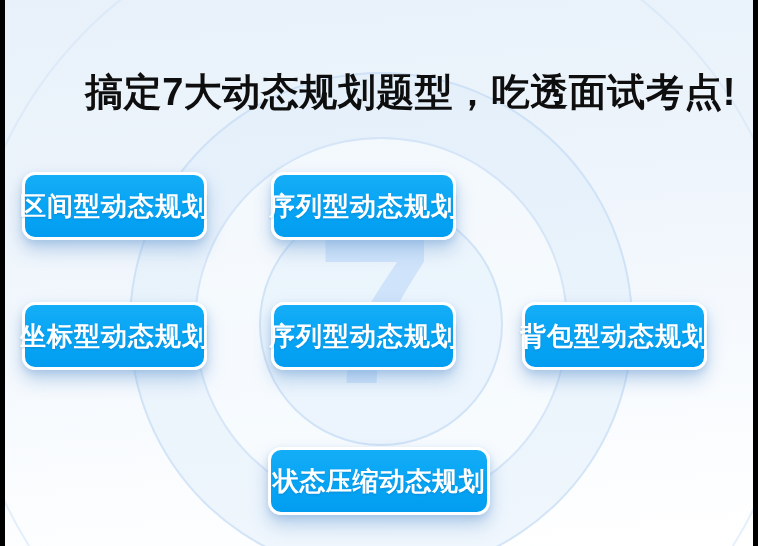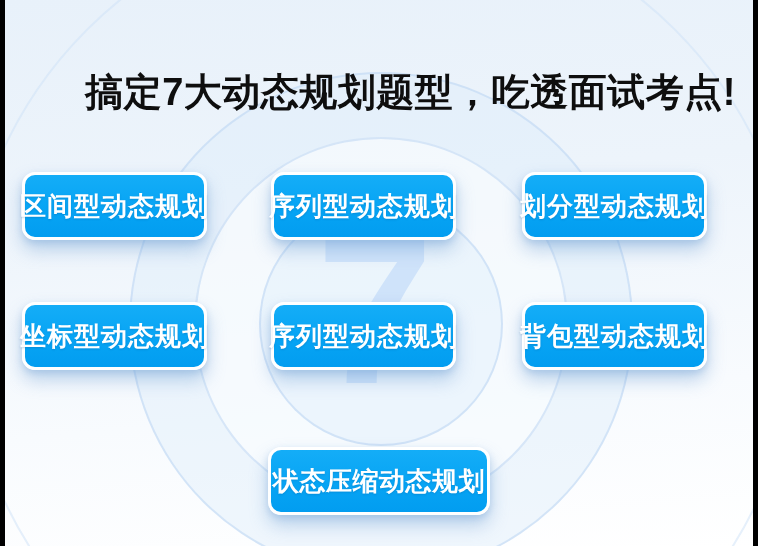--- a/index.html
+++ b/index.html
@@ -96,21 +96,20 @@
   <div class="circle c-3"></div>
   <div class="circle c-2"></div>
   <div class="circle c-1"></div>
 
   <div class="seven">7</div>
 
   <h1 class="title">搞定7大动态规划题型，吃透面试考点!</h1>
 
   <div class="topic-btn r1 col1">区间型动态规划</div>
   <div class="topic-btn r1 col2">序列型动态规划</div>
-  <div class="topic-btn r1 col3">划分型动态规划</div>
 
   <div class="topic-btn r2 col1">坐标型动态规划</div>
   <div class="topic-btn r2 col2">序列型动态规划</div>
   <div class="topic-btn r2 col3">背包型动态规划</div>
 
   <div class="topic-btn r3 row3-center">状态压缩动态规划</div>
 
 </div>
 
 </body></html>

